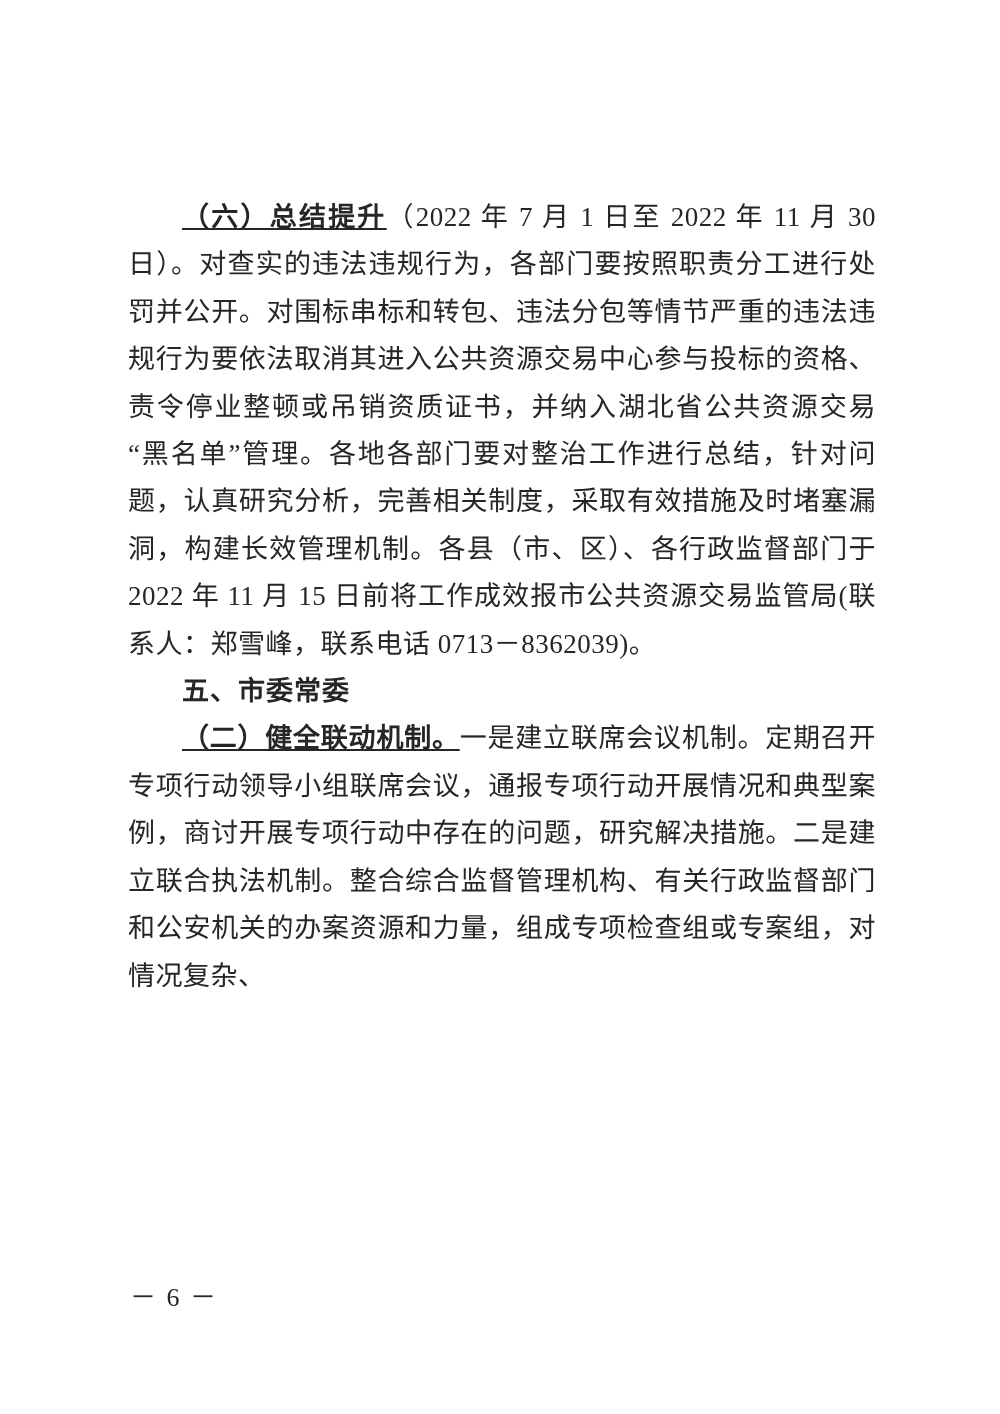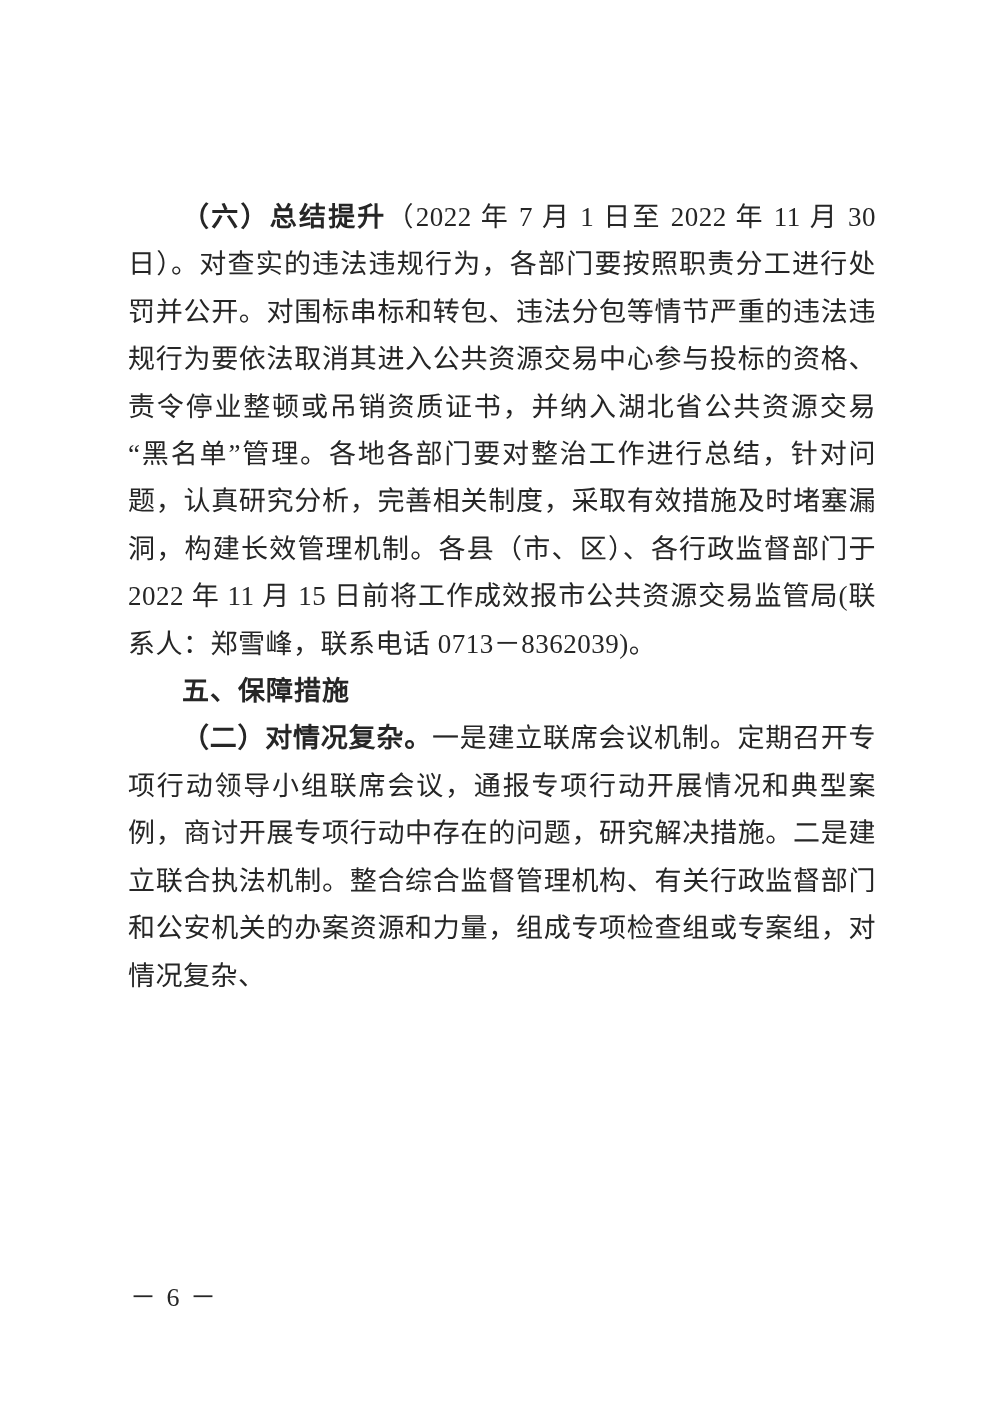--- a/index.html
+++ b/index.html
@@ -35,20 +35,21 @@
     font-size:27px;
     line-height:47.4px;
     text-align:justify;
     text-align-last:left;
     text-indent:2em;
     letter-spacing:0.5px;
     word-break:break-all;
   }
   .lead{
     font-weight:bold;
+    text-decoration:underline;
   }
   .chapter-heading{
     margin:0;
     font-size:27px;
     line-height:47.4px;
     text-indent:2em;
     font-weight:bold;
     letter-spacing:1px;
   }
   .footer-page-number{
@@ -61,21 +62,21 @@
   }
 </style>
 </head>
 <body>
 
 <div class="page">
   <div class="content">
 
     <p class="para"><strong class="lead">（六）总结提升</strong><span>（2022 年 7 月 1 日至 2022 年 11 月 30 日）。对查实的违法违规行为，各部门要按照职责分工进行处罚并公开。对围标串标和转包、违法分包等情节严重的违法违规行为要依法取消其进入公共资源交易中心参与投标的资格、责令停业整顿或吊销资质证书，并纳入湖北省公共资源交易“黑名单”管理。各地各部门要对整治工作进行总结，针对问题，认真研究分析，完善相关制度，采取有效措施及时堵塞漏洞，构建长效管理机制。各县（市、区）、各行政监督部门于 2022 年 11 月 15 日前将工作成效报市公共资源交易监管局(联系人：郑雪峰，联系电话 0713－8362039)。</span></p>
 
-    <p class="chapter-heading"><span>五、保障措施</span></p>
+    <p class="chapter-heading"><span>五、市委常委</span></p>
 
 
-    <p class="para"><strong class="lead">（二）对情况复杂。</strong><span>一是建立联席会议机制。定期召开专项行动领导小组联席会议，通报专项行动开展情况和典型案例，商讨开展专项行动中存在的问题，研究解决措施。二是建立联合执法机制。整合综合监督管理机构、有关行政监督部门和公安机关的办案资源和力量，组成专项检查组或专案组，对情况复杂、</span></p>
+    <p class="para"><strong class="lead">（二）健全联动机制。</strong><span>一是建立联席会议机制。定期召开专项行动领导小组联席会议，通报专项行动开展情况和典型案例，商讨开展专项行动中存在的问题，研究解决措施。二是建立联合执法机制。整合综合监督管理机构、有关行政监督部门和公安机关的办案资源和力量，组成专项检查组或专案组，对情况复杂、</span></p>
 
   </div>
 
   <div class="footer-page-number">－ 6 －</div>
 </div>
 
 </body></html>

